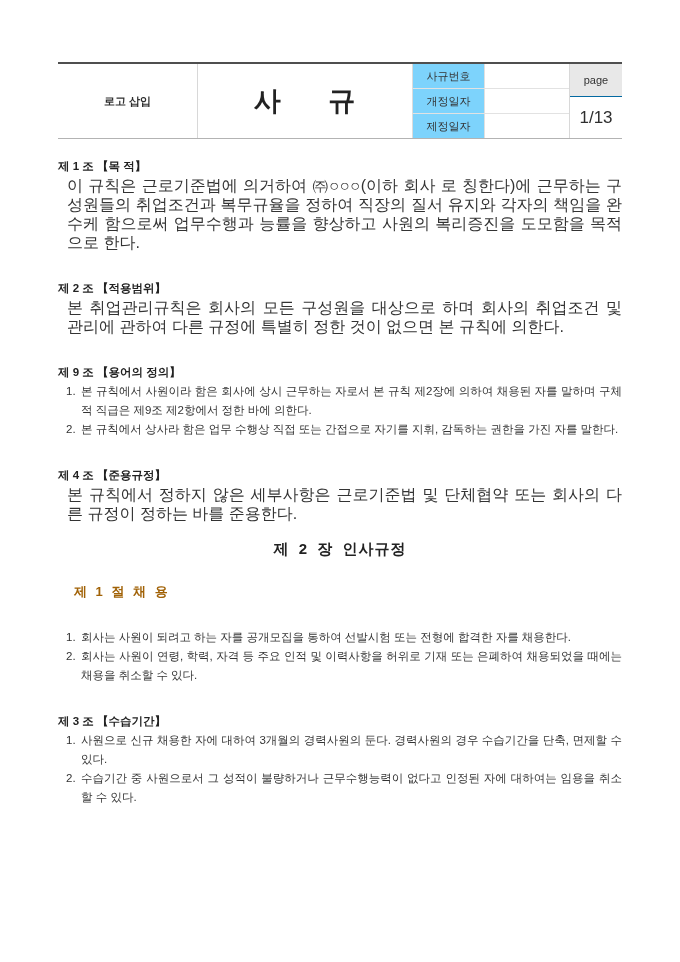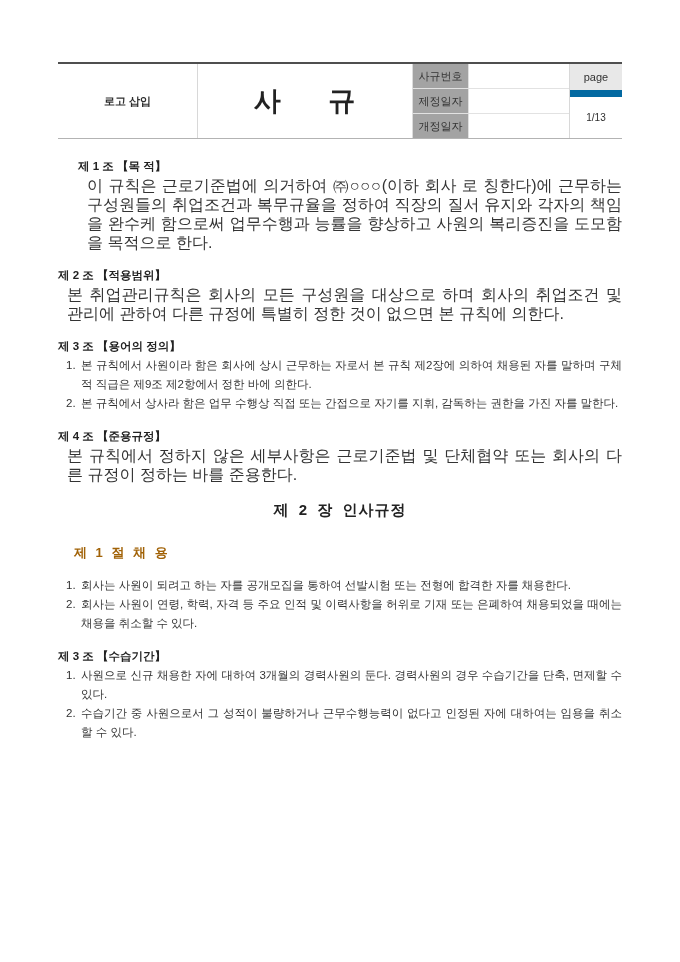--- a/index.html
+++ b/index.html
@@ -32,57 +32,57 @@
     flex: 1;
     display: flex; align-items: center; justify-content: center;
     font-size: 27px; font-weight: bold; color: #222222;
     word-spacing: 38px;
     letter-spacing: 1px;
   }
   .meta-col { width: 157px; flex: none; display: flex; flex-direction: column; border-left: 1px solid #dcdcdc; }
   .meta-row { flex: 1; display: flex; border-bottom: 1px solid #e2e2e2; }
   .meta-row:last-child { border-bottom: none; }
   .meta-label {
-    width: 56px; flex: none;
-    background: #a3a3a3;
+    width: 72px; flex: none;
+    background: #7dd3fc;
     display: flex; align-items: center; justify-content: center;
     font-size: 11px; color: #333333;
     border-right: 1px solid #e0e0e0;
   }
   .meta-value { flex: 1; background: #ffffff; font-size: 11px; }
   .page-col { width: 53px; flex: none; display: flex; flex-direction: column; border-left: 1px solid #d8d8d8; }
   .page-label {
     height: 33px; flex: none;
     background: #e8e8e8;
     display: flex; align-items: center; justify-content: center;
     font-size: 11px; color: #333333;
-    border-bottom: 7px solid #0369a1;
+    border-bottom: 1px solid #0369a1;
   }
   .page-value {
     flex: 1; background: #ffffff;
     display: flex; align-items: center; justify-content: center;
-    font-size: 10px; color: #2e2e2e;
+    font-size: 17px; color: #2e2e2e;
   }
 
   
   .chapter-title {
     margin-top: 42px;
     text-align: center;
     font-size: 15px; font-weight: bold; color: #222222;
     word-spacing: 4px; letter-spacing: 1px;
   }
   .chapter-title .tail { margin-left: 22px; }
   .chapter-title.ch2 { margin-top: 17px; }
   .section-title {
     margin: 24px 0 0 16px;
     font-size: 13px; font-weight: bold; color: #a16207;
     word-spacing: 3px; letter-spacing: 1px;
   }
-  .article { margin-top: 14px; }
-  .article.first { margin-top: 18px; margin-left: 20px; }
+  .article { margin-top: 27px; }
+  .article.first { margin-top: 18px; }
   .article-heading {
     font-size: 11.5px; font-weight: bold; color: #222222;
     line-height: 19px;
   }
   .article-body {
     font-size: 16px; line-height: 19px;
     text-align: justify;
     padding-left: 9px;
     color: #333333;
   }
@@ -98,25 +98,25 @@
 
   <div class="doc-header">
     <div class="logo-cell">로고 삽입</div>
     <div class="title-cell">사 규</div>
     <div class="meta-col">
       <div class="meta-row">
         <div class="meta-label">사규번호</div>
         <div class="meta-value"></div>
       </div>
       <div class="meta-row">
-        <div class="meta-label">제정일자</div>
+        <div class="meta-label">개정일자</div>
         <div class="meta-value"></div>
       </div>
       <div class="meta-row">
-        <div class="meta-label">개정일자</div>
+        <div class="meta-label">제정일자</div>
         <div class="meta-value"></div>
       </div>
     </div>
     <div class="page-col">
       <div class="page-label">page</div>
       <div class="page-value">1/13</div>
     </div>
   </div>
 
 
@@ -124,21 +124,21 @@
     <h3 class="article-heading">제 1 조 【목 적】</h3>
     <p class="article-body">이 규칙은 근로기준법에 의거하여 ㈜○○○(이하 회사 로 칭한다)에 근무하는 구성원들의 취업조건과 복무규율을 정하여 직장의 질서 유지와 각자의 책임을 완수케 함으로써 업무수행과 능률을 향상하고 사원의 복리증진을 도모함을 목적으로 한다.</p>
   </section>
 
   <section class="article">
     <h3 class="article-heading">제 2 조 【적용범위】</h3>
     <p class="article-body">본 취업관리규칙은 회사의 모든 구성원을 대상으로 하며 회사의 취업조건 및 관리에 관하여 다른 규정에 특별히 정한 것이 없으면 본 규칙에 의한다.</p>
   </section>
 
   <section class="article">
-    <h3 class="article-heading">제 3 조 【용어의 정의】</h3>
+    <h3 class="article-heading">제 9 조 【용어의 정의】</h3>
     <div class="article-list">
       <div class="list-item">
         <span class="li-num">1.</span>
         <span class="li-text">본 규칙에서 사원이라 함은 회사에 상시 근무하는 자로서 본 규칙 제2장에 의하여 채용된 자를 말하며 구체적 직급은 제9조 제2항에서 정한 바에 의한다.</span>
       </div>
       <div class="list-item">
         <span class="li-num">2.</span>
         <span class="li-text">본 규칙에서 상사라 함은 업무 수행상 직접 또는 간접으로 자기를 지휘, 감독하는 권한을 가진 자를 말한다.</span>
       </div>
     </div>

